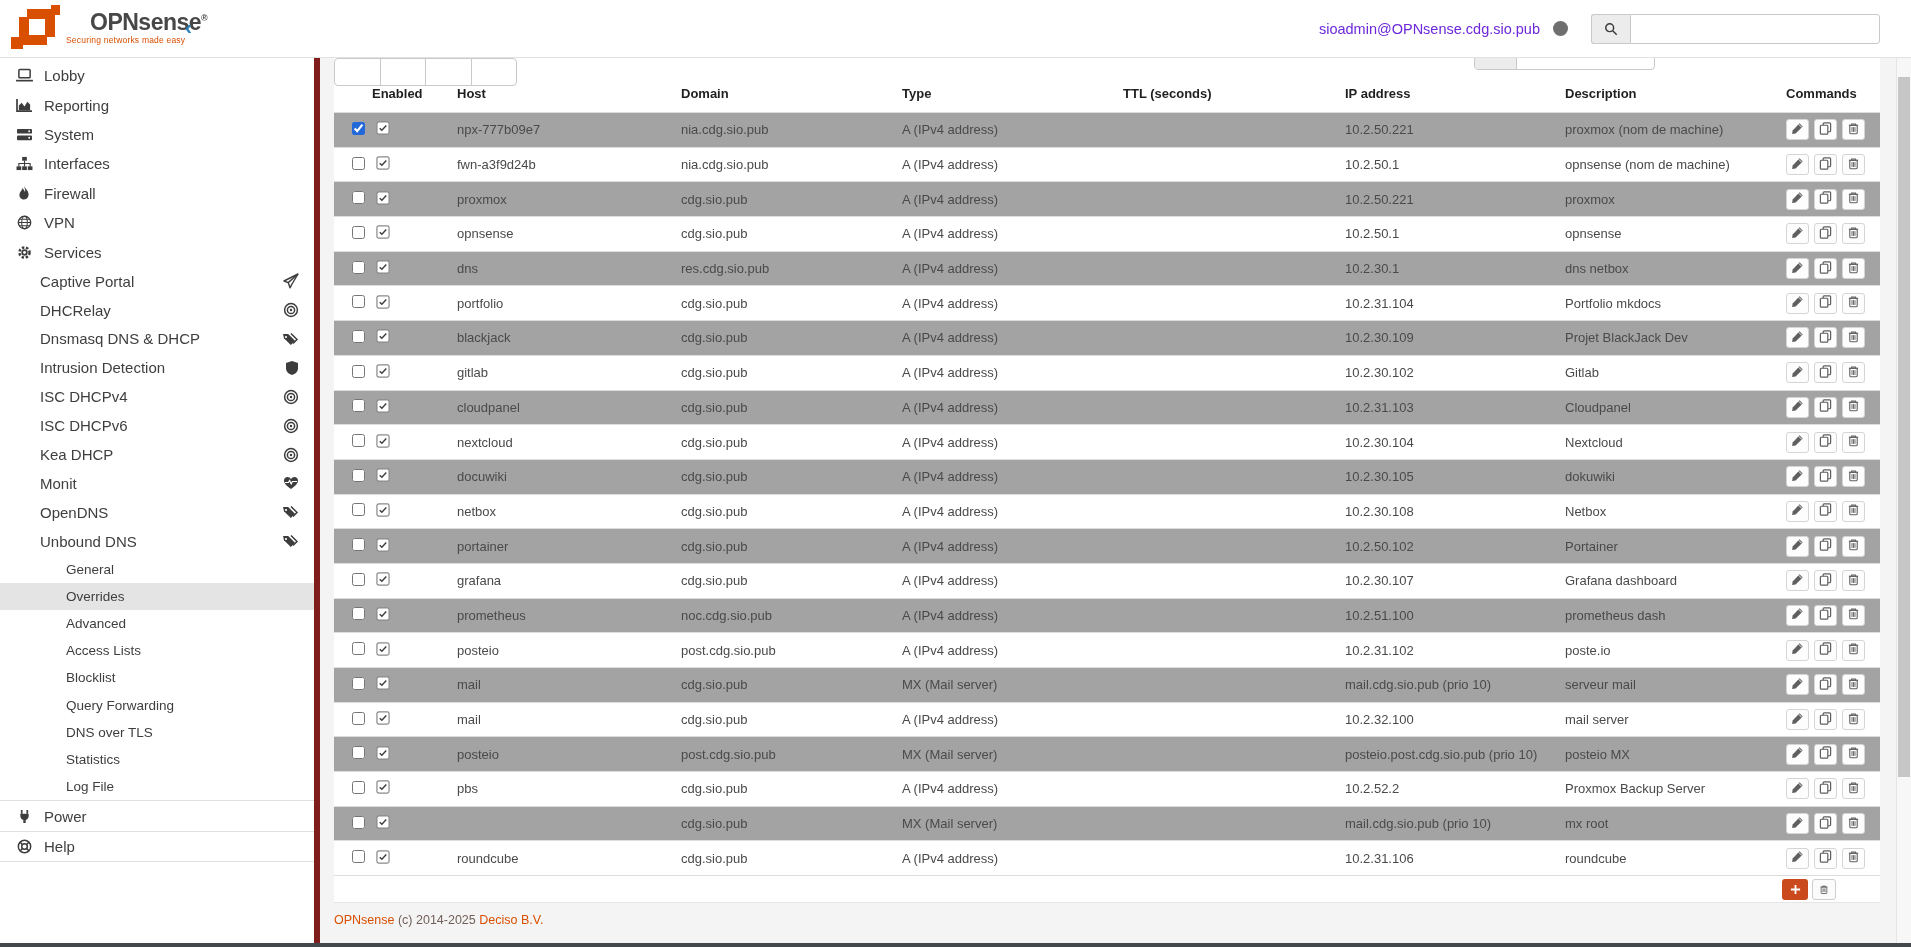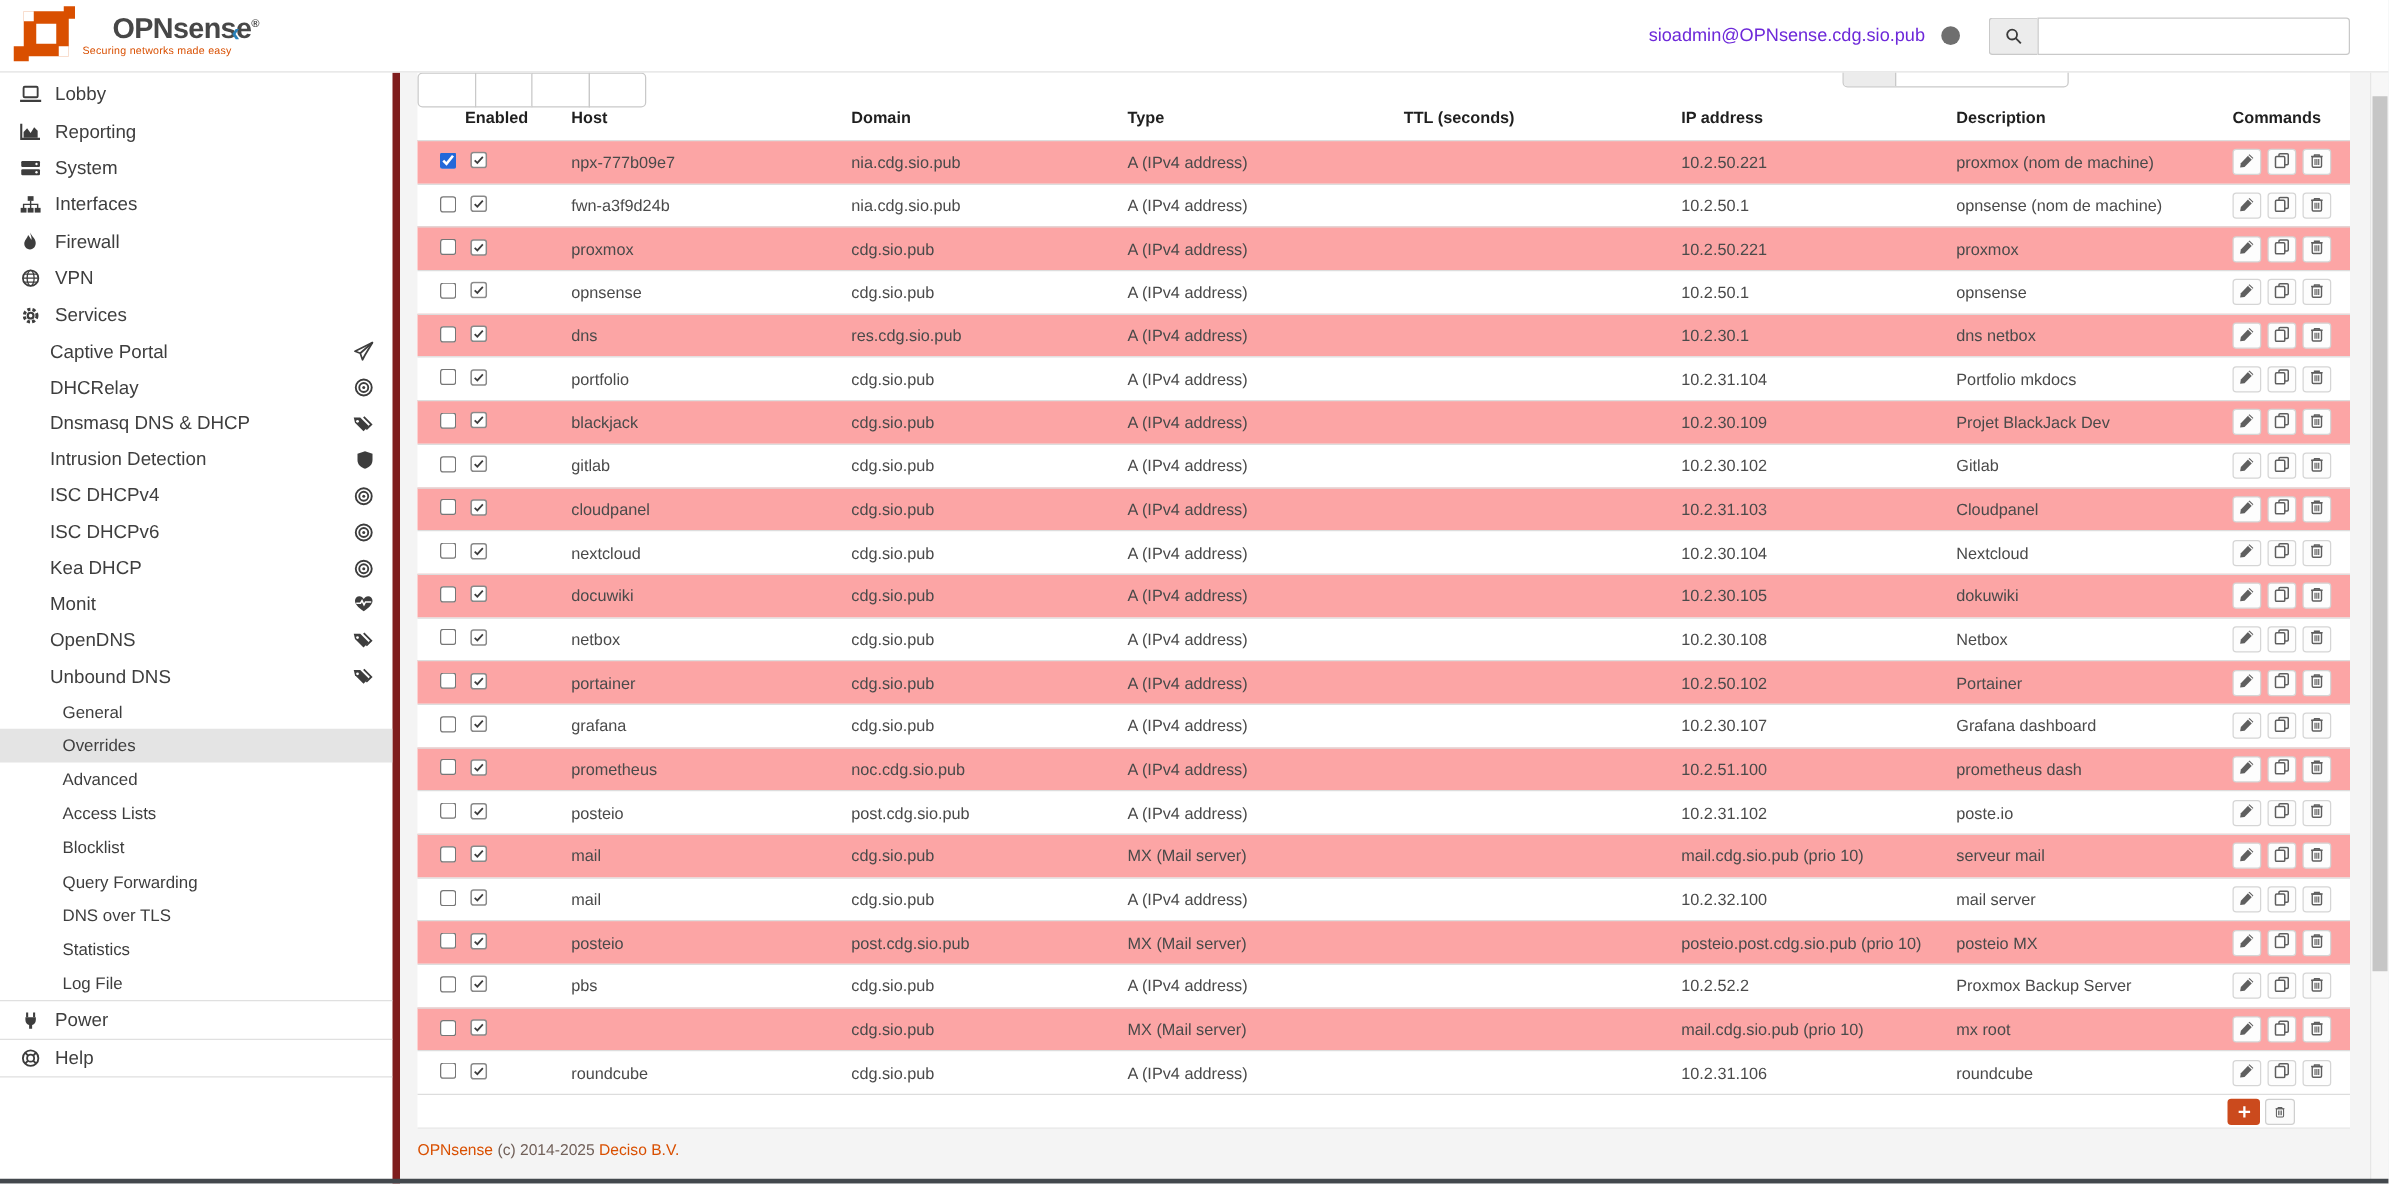--- a/index.html
+++ b/index.html
@@ -30,42 +30,42 @@
                 border-radius:3px 0 0 3px;display:flex;align-items:center;justify-content:center;}
   .search-input{width:250px;height:30px;border:1px solid #c9c9c9;border-radius:0 3px 3px 0;
                 box-sizing:border-box;outline:none;font-size:13px;padding:0 8px;color:#444;}
   
   .sidebar{position:absolute;left:0;top:58px;bottom:0;width:314px;background:#fff;
            border-right:6px solid #7f1d1d;padding-top:3px;z-index:5;overflow:hidden;}
   .nav-item{position:relative;display:flex;align-items:center;cursor:pointer;color:#3e3e3e;}
   .nav-l1{height:29.4px;padding-left:12px;font-size:15px;}
   .nav-l1 .nav-ico{width:24px;display:flex;justify-content:center;margin-right:8px;}
   .nav-l2{height:28.9px;padding-left:40px;font-size:15px;}
-  .nav-l3{height:27.2px;padding-left:50px;font-size:13.5px;}
+  .nav-l3{height:27.2px;padding-left:66px;font-size:13.5px;}
   .nav-l3.selected{background:#e4e4e4;}
   .status-ico{position:absolute;right:15px;top:50%;transform:translateY(-50%);display:flex;}
   .nav-sep{border-top:1px solid #e0e0e0;margin:0;}
   
   .main{position:absolute;left:315px;top:58px;right:0;bottom:0;background:#f4f4f4;}
   .panel{position:relative;margin-left:19px;width:1546px;background:#fff;}
   .grid-controls{position:relative;height:17px;}
   .partial-box{position:absolute;background:#fff;border:1px solid #c9c9c9;border-radius:4px;
                box-sizing:border-box;}
   .partial-search{left:1140px;top:-16px;height:28px;width:181px;display:flex;overflow:hidden;}
   .partial-search .addon{width:41px;background:#ececec;border-right:1px solid #c9c9c9;}
   .partial-group{left:1341px;top:-16px;height:28px;width:183px;display:flex;padding:0;border:none;}
   .partial-group .pbtn{flex:1;background:#fff;border:1px solid #c9c9c9;margin-left:-1px;box-sizing:border-box;}
   .partial-group .pbtn:first-child{border-radius:4px 0 0 4px;margin-left:0;}
   .partial-group .pbtn:last-child{border-radius:0 4px 4px 0;}
   
   .grid-row{display:grid;grid-template-columns:36px 87px 224px 221px 221px 222px 220px 221px 94px;
             align-items:center;height:34.7px;box-sizing:border-box;border-top:1px solid #ddd;
             font-size:13px;color:#4a4a4a;}
   .grid-head{border-top:none;height:37px;font-weight:bold;color:#1f1f1f;}
-  .grid-row.stripe{background:#fca5a5;}
+  .grid-row.stripe{background:#a3a3a3;}
   .cell-select{padding-left:18px;}
   .cell-select input{width:13px;height:13px;margin:0;accent-color:#2368d9;cursor:pointer;}
   .cell-enabled{padding-left:6px;display:flex;align-items:center;}
   .grid-head .cell-enabled{padding-left:2px;font-size:13px;}
   .cell-commands{display:flex;gap:5px;}
   .cmd-btn{width:23px;height:21px;background:#fdfdfd;border:1px solid #d5d5d5;border-radius:3px;
            display:flex;align-items:center;justify-content:center;cursor:pointer;padding:0;}
   .grid-footer{height:22px;border-top:1px solid #ddd;display:flex;justify-content:flex-end;
                align-items:center;gap:4px;padding:2px 44px 2px 0;border-bottom:1px solid #e5e5e5;}
   .btn-add{width:26px;height:21px;border:none;border-radius:3px;background:#cb4a1d;color:#fff;

